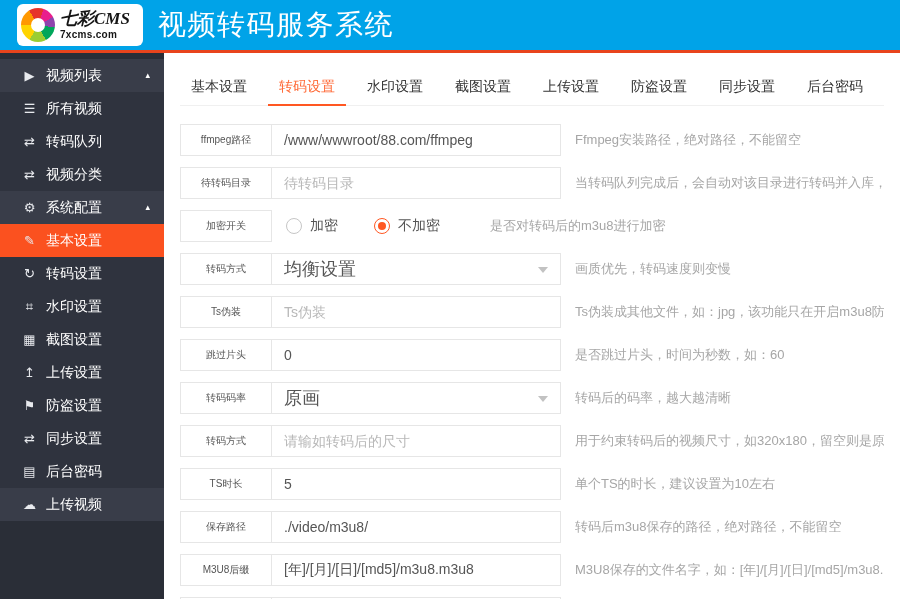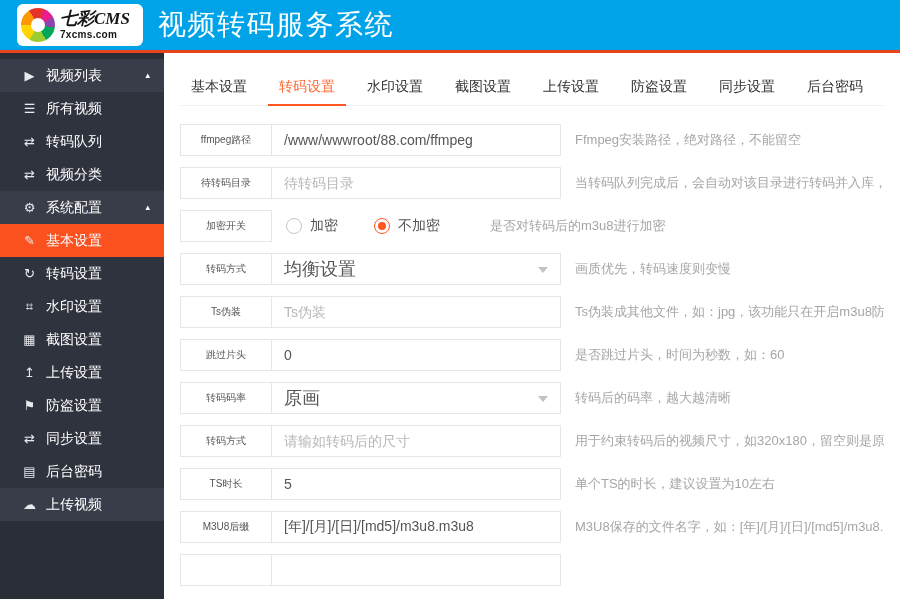--- a/index.html
+++ b/index.html
@@ -218,20 +218,25 @@
           <div class="flabel">转码方式</div>
           <div class="fctrl"><input class="fin" type="text" placeholder="请输如转码后的尺寸" value="" style=""></div>
           <div class="fhint">用于约束转码后的视频尺寸，如320x180，留空则是原画</div>
         </div>
         <div class="form-row">
           <div class="flabel">TS时长</div>
           <div class="fctrl"><input class="fin" type="text" value="5" style=""></div>
           <div class="fhint">单个TS的时长，建议设置为10左右</div>
         </div>
         <div class="form-row">
+          <div class="flabel">保存路径</div>
+          <div class="fctrl"><input class="fin" type="text" value="./video/m3u8/" style=""></div>
+          <div class="fhint">转码后m3u8保存的路径，绝对路径，不能留空</div>
+        </div>
+        <div class="form-row">
           <div class="flabel">M3U8后缀</div>
           <div class="fctrl"><input class="fin" type="text" value="[年]/[月]/[日]/[md5]/m3u8.m3u8" style=""></div>
           <div class="fhint">M3U8保存的文件名字，如：[年]/[月]/[日]/[md5]/m3u8.m3u8</div>
         </div>
         <div class="form-row">
           <div class="flabel"></div>
           <div class="fctrl"></div>
         </div>
       </div>
   </div>

